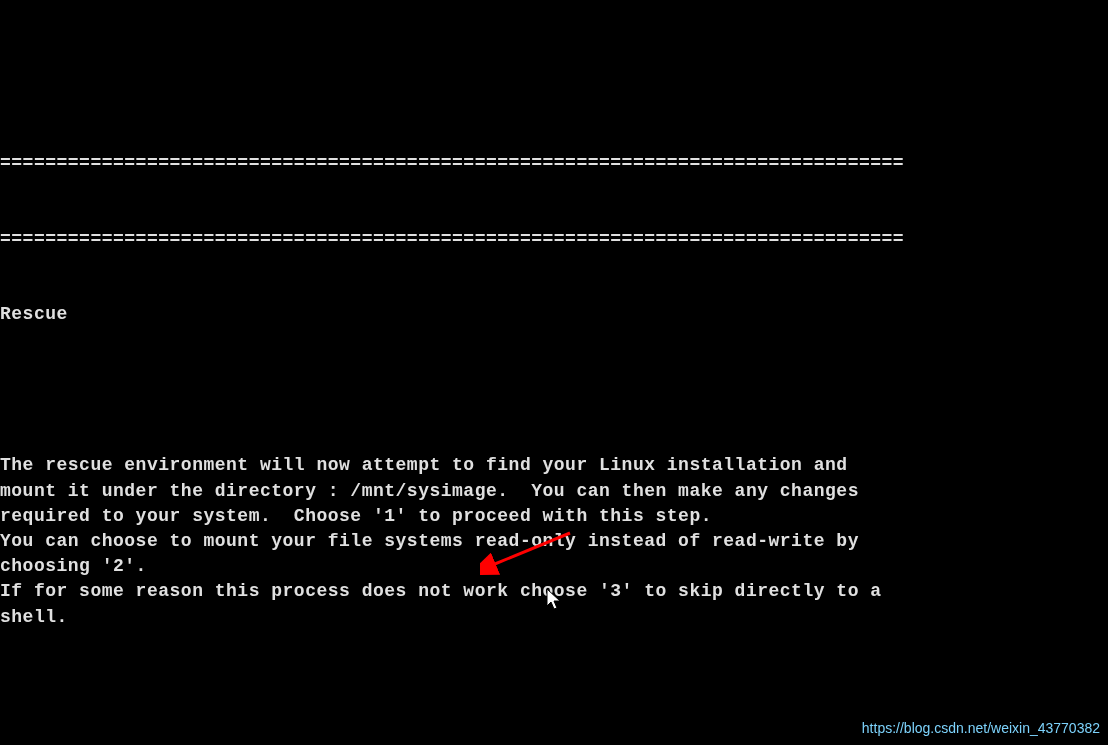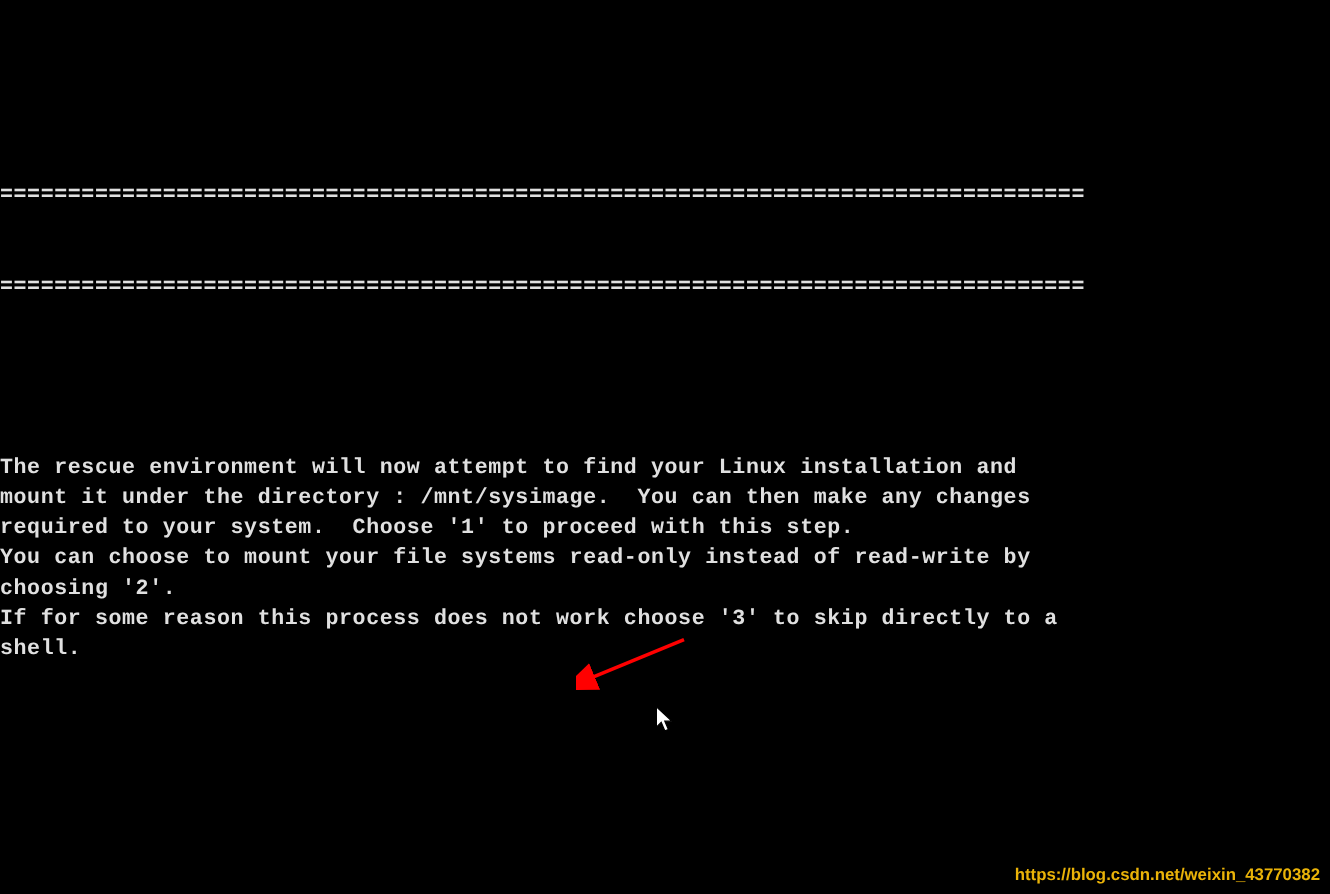--- a/index.html
+++ b/index.html
@@ -35,35 +35,36 @@
       display: block;
     }
     .mouse-cursor {
       position: absolute;
       pointer-events: none;
     }
     .watermark {
       position: absolute;
       bottom: 6px;
       right: 8px;
-      color: #eab308;
+      color: #7dd3fc;
       font-size: 14px;
-      font-weight: bold;
+      font-weight: normal;
       font-family: Arial, sans-serif;
       letter-spacing: 0;
     }
   </style>
 </head>
 <body>
 
 
 
 <div class="terminal">
   <span class="line">================================================================================</span>
   <span class="line">================================================================================</span>
+  <span class="line">Rescue</span>
   <span class="line"> </span>
   <span class="line">The rescue environment will now attempt to find your Linux installation and
 mount it under the directory : /mnt/sysimage.  You can then make any changes
 required to your system.  Choose '1' to proceed with this step.
 You can choose to mount your file systems read-only instead of read-write by
 choosing '2'.
 If for some reason this process does not work choose '3' to skip directly to a
 shell.</span>
   <span class="line"> </span>
   

